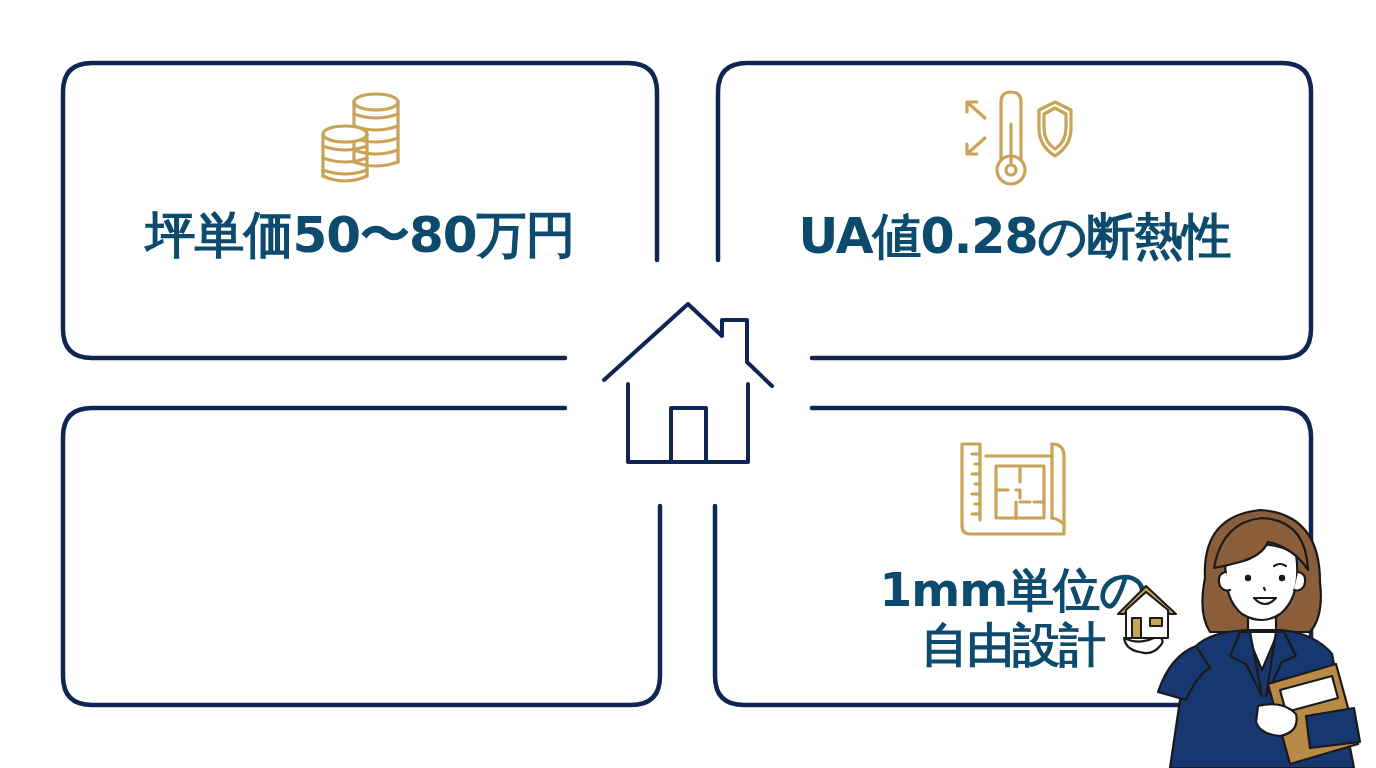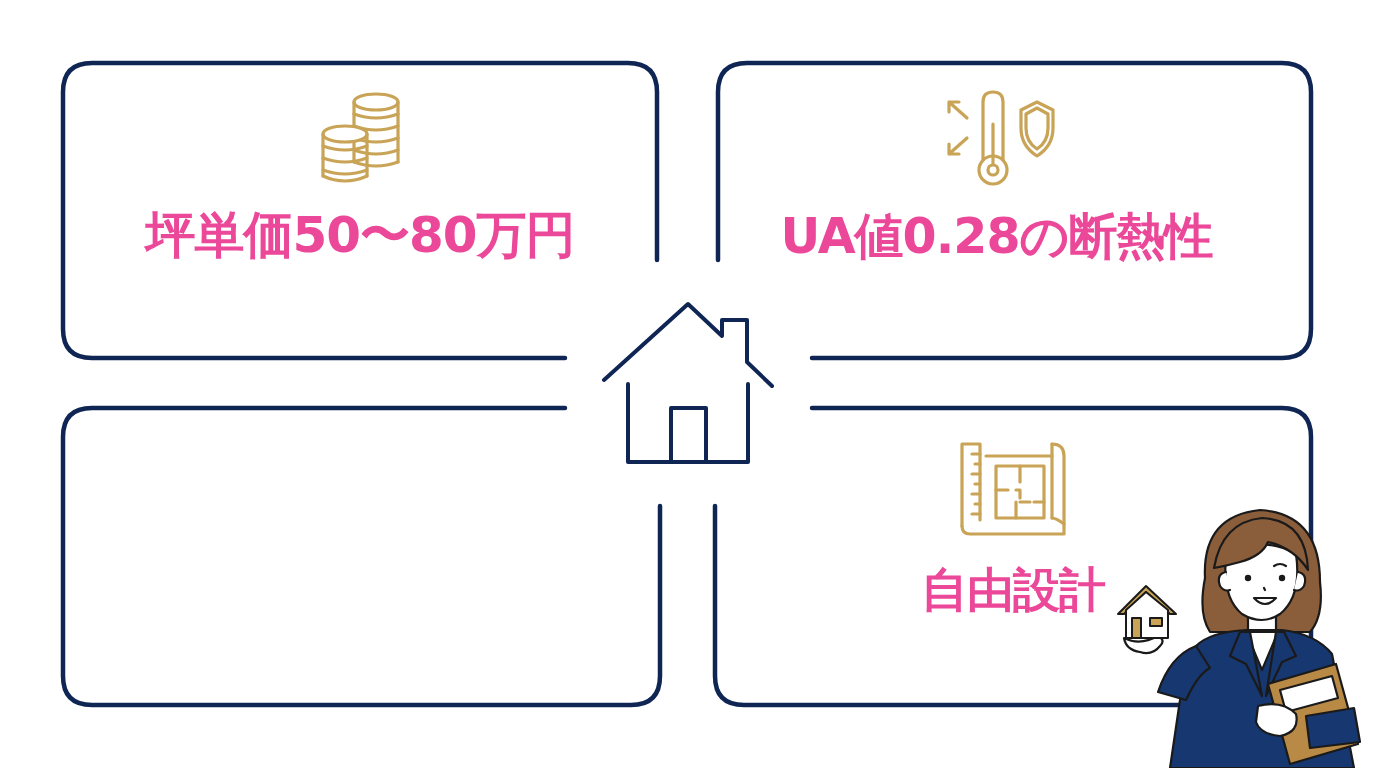--- a/index.html
+++ b/index.html
@@ -2,21 +2,21 @@
 <html><head>
 <meta charset="utf-8">
 <style>
   html, body { margin: 0; padding: 0; background: #ffffff; }
   body { width: 1376px; height: 768px; position: relative; overflow: hidden; font-family: "DejaVu Sans", sans-serif; }
   #stage { position: absolute; left: 0; top: 0; width: 1376px; height: 768px; }
   .frame { position: absolute; left: 0; top: 0; width: 1376px; height: 768px; }
   .feature { position: absolute; display: flex; flex-direction: column; align-items: center; }
   .feature .icon { display: block; }
   .feature-text {
-    color: #ec4899;
+    color: #0c4a6e;
     font-weight: 700;
     text-align: right;
     font-family: "DejaVu Sans", sans-serif;
     letter-spacing: -1px;
     line-height: 1.18;
   }
   .ft-1 { font-size: 50px; }
   .ft-2 { font-size: 49px; }
   .ft-3 { font-size: 47px; }
   .ft-4 { font-size: 47px; }
@@ -58,21 +58,21 @@
 
         <ellipse cx="35" cy="46" rx="22" ry="8" fill="#ffffff"></ellipse>
         <path d="M13 46 L13 88 M57 46 L57 88"></path>
         <path d="M13 58 Q35 66 57 58 M13 70 Q35 78 57 70 M13 82 Q35 90 57 82 M13 88 Q35 98 57 88"></path>
       </g>
     </svg>
     <div style="height:18px"></div>
     <div class="feature-text ft-1">坪単価50〜80万円</div>
   </div>
 
-  <div class="feature" style="left:700px;top:88px;width:593px;">
+  <div class="feature" style="left:718px;top:88px;width:593px;">
     <svg class="icon" width="120" height="100" viewBox="0 0 120 100">
       <g fill="none" stroke="#c9a456" stroke-width="3.2" stroke-linecap="round" stroke-linejoin="round">
 
         <path d="M30 30 L12 14 M12 14 L12 24 M12 14 L22 14"></path>
         <path d="M30 50 L12 66 M12 66 L22 66 M12 66 L12 56"></path>
 
         <path d="M46 72 L46 14 Q46 4 56 4 Q66 4 66 14 L66 72"></path>
         <circle cx="56" cy="82" r="14"></circle>
         <circle cx="56" cy="82" r="5"></circle>
         <path d="M56 36 L56 76"></path>
@@ -96,20 +96,21 @@
         <path d="M30 18 L96 18"></path>
         <path d="M96 6 Q108 6 108 18 L108 86"></path>
         <path d="M96 6 L96 80"></path>
         <path d="M6 88 Q6 96 14 96 L108 96 L108 86 Q100 80 96 80"></path>
 
         <rect x="40" y="28" width="48" height="52"></rect>
         <path d="M64 28 L64 44 M40 52 L52 52 M60 52 L64 52 L64 60 M64 64 L74 64 M78 64 L88 64 M60 64 L60 80"></path>
       </g>
     </svg>
     <div style="height:24px"></div>
+    <div class="feature-text ft-4">1mm単位の</div>
     <div class="feature-text ft-4">自由設計</div>
   </div>
 
   <svg class="person" width="266" height="282" viewBox="0 0 266 282">
     <g stroke="#1a1a1a" stroke-width="2.2" stroke-linejoin="round" stroke-linecap="round">
 
       <path d="M95 92 Q92 30 150 24 Q210 28 210 96 Q214 130 200 146 L100 146 Q88 128 95 92 Z" fill="#8a5d3b"></path>
 
       <path d="M138 120 L138 150 L166 150 L166 120 Z" fill="#ffffff"></path>
 

